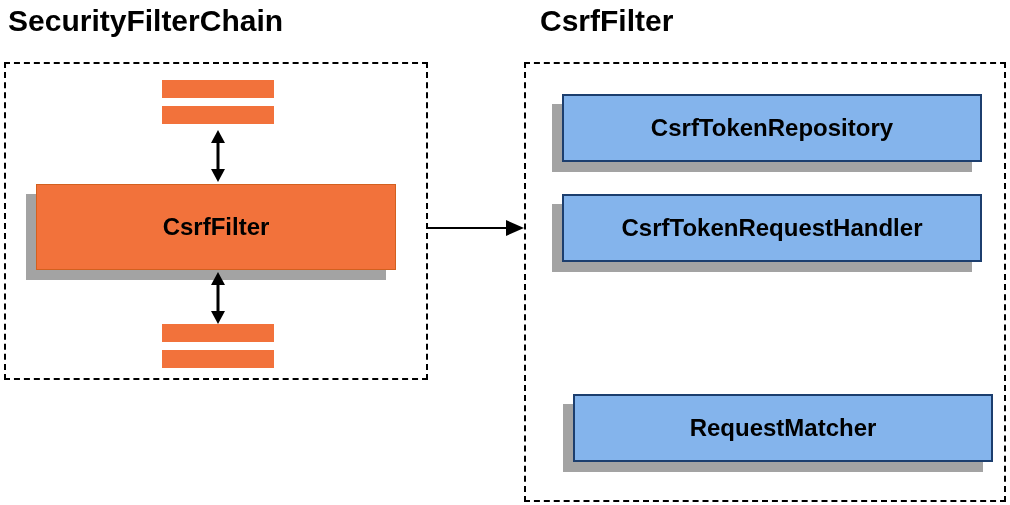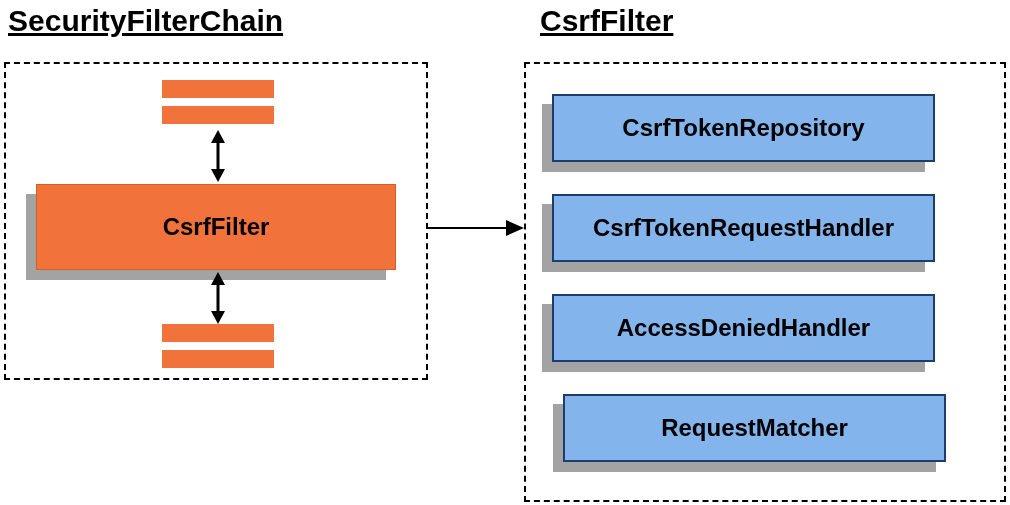--- a/index.html
+++ b/index.html
@@ -20,21 +20,20 @@
     height: 505px;
     background: #ffffff;
     overflow: hidden;
   }
   .panel-title {
     position: absolute;
     font-size: 30px;
     font-weight: bold;
     color: #000;
     white-space: nowrap;
-    text-decoration: underline;
   }
   .title-left  { left: 8px;  top: 4px; }
   .title-right { left: 540px; top: 4px; }
 
   .dashed-box {
     position: absolute;
     border: 2px dashed #000;
     background: transparent;
   }
   .left-box  { left: 4px;   top: 62px; width: 424px; height: 318px; }
@@ -81,22 +80,22 @@
   .h-arrow {
     position: absolute;
     left: 426px;
     top: 216px;
     width: 98px;
     height: 24px;
   }
 
   .component-box {
     position: absolute;
-    left: 26px;
-    width: 383px;
+    left: 36px;
+    width: 420px;
     height: 68px;
     background: var(--blue);
     border: 2px solid var(--border-dark);
     box-shadow: -10px 10px 0 var(--shadow);
     display: flex;
     align-items: center;
     justify-content: center;
     font-size: 24px;
     font-weight: bold;
     color: #000;
@@ -148,22 +147,19 @@
   <div class="dashed-box right-box">
 
     <div class="component-box comp-1">
       <span>CsrfTokenRepository</span>
     </div>
 
     <div class="component-box comp-2">
       <span>CsrfTokenRequestHandler</span>
     </div>
 
-    <div class="component-box comp-3">
-      <span>AccessDeniedHandler</span>
-    </div>
 
     <div class="component-box comp-4">
       <span>RequestMatcher</span>
     </div>
   </div>
 
 </div>
 
 </body></html>

